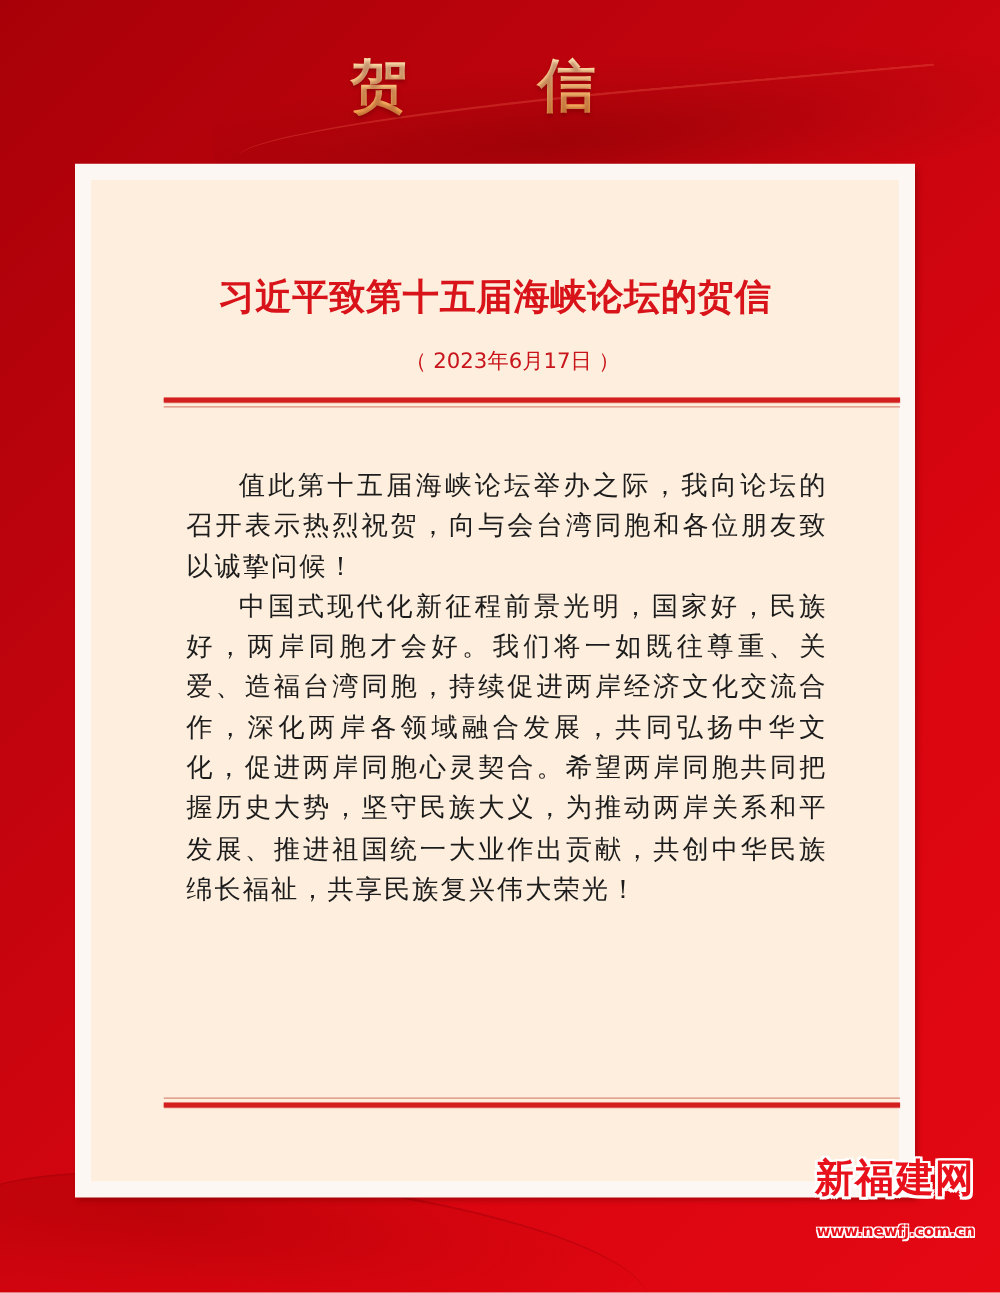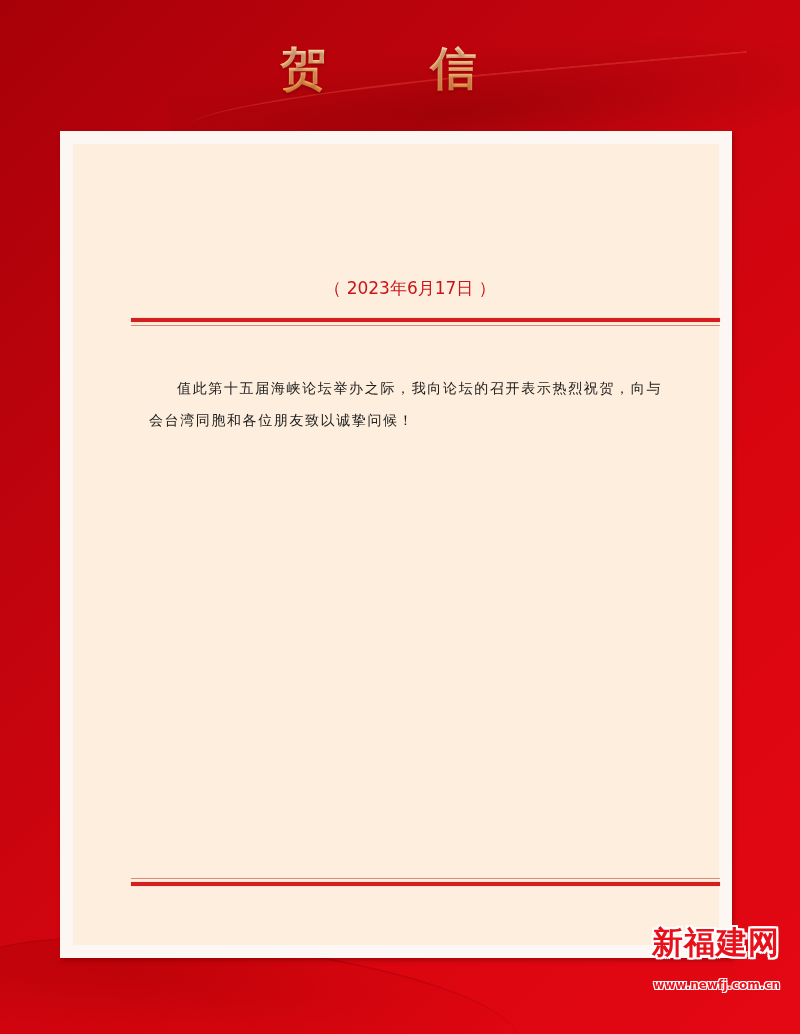--- a/index.html
+++ b/index.html
@@ -52,21 +52,21 @@
     position:absolute; left:0; right:0; top:133px; text-align:center;
     font-family:"DejaVu Sans", sans-serif; font-size:17px; color:#c8141a;padding-left:28px;
   }
   .rule-top { position:absolute; left:58px; width:589px; top:174px; }
   .rule-bottom { position:absolute; left:58px; width:589px; top:734px; }
   .thick { height:4px; background:#d3201e; box-shadow:0 0 1px rgba(200,30,30,0.6); }
   .thin { height:1px; background:#d98a7a; }
   .gap { height:3px; }
   .body-text {
     position:absolute; left:76px; width:513px; top:228px;
-    font-family:"DejaVu Serif", serif; font-size:14px; line-height:32.3px;
+    font-family:"DejaVu Serif", serif; font-size:21px; line-height:32.3px;
     color:#1c1c1c; letter-spacing:1.6px; text-align:justify;
   }
   .body-text p { margin:0; text-indent:2em; }
   .brand {
     position:absolute; right:20px; top:922px; text-align:right; width:135px;
   }
   .brand-name {
     font-family:"DejaVu Sans", sans-serif; font-weight:bold; font-size:31px; color:#e8101a;
     letter-spacing:1px;
     text-shadow: -2px -2px 0 #fff, 2px -2px 0 #fff, -2px 2px 0 #fff, 2px 2px 0 #fff, 0 2px 0 #fff, 2px 0 0 #fff, -2px 0 0 #fff, 0 -2px 0 #fff;
@@ -81,30 +81,32 @@
 <body>
 
 <div class="silk-top"></div>
 <div class="silk-top2"></div>
 <div class="silk-bottom"></div>
 
 <div class="heading">贺 信</div>
 
 <div class="card-outer">
   <div class="card-inner">
+    <div class="title">习近平致第十五届海峡论坛的贺信</div>
     <div class="date">（ 2023年6月17日 ）</div>
 
     <div class="rule-top">
       <div class="thick"></div>
       <div class="gap"></div>
       <div class="thin"></div>
     </div>
 
     <div class="body-text">
       <p>值此第十五届海峡论坛举办之际，我向论坛的召开表示热烈祝贺，向与会台湾同胞和各位朋友致以诚挚问候！</p>
+      <p>中国式现代化新征程前景光明，国家好，民族好，两岸同胞才会好。我们将一如既往尊重、关爱、造福台湾同胞，持续促进两岸经济文化交流合作，深化两岸各领域融合发展，共同弘扬中华文化，促进两岸同胞心灵契合。希望两岸同胞共同把握历史大势，坚守民族大义，为推动两岸关系和平发展、推进祖国统一大业作出贡献，共创中华民族绵长福祉，共享民族复兴伟大荣光！</p>
     </div>
 
     <div class="rule-bottom">
       <div class="thin"></div>
       <div class="gap"></div>
       <div class="thick"></div>
     </div>
   </div>
 </div>
 

